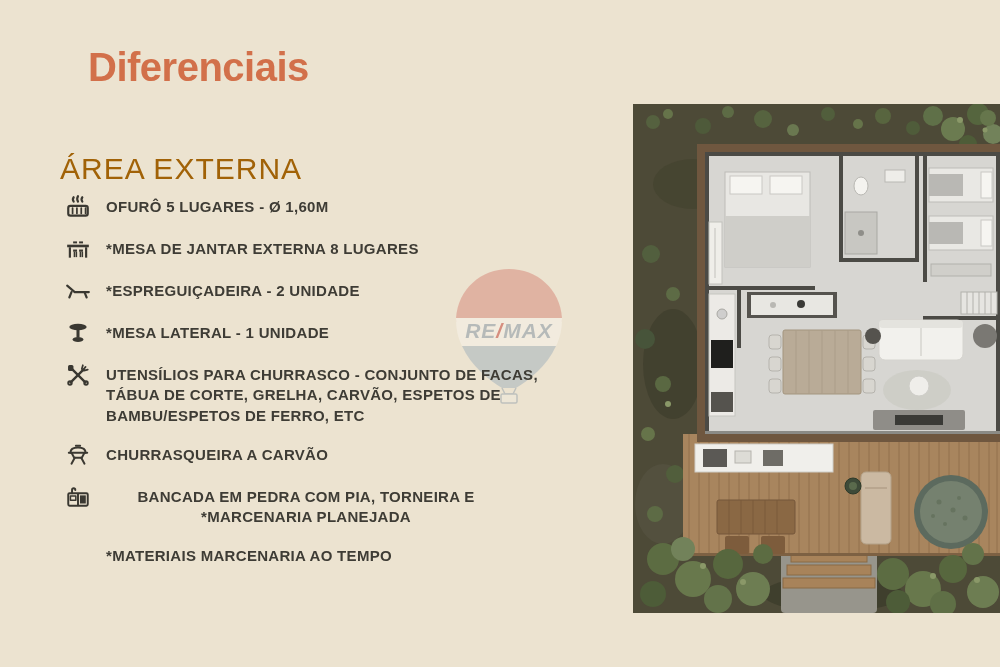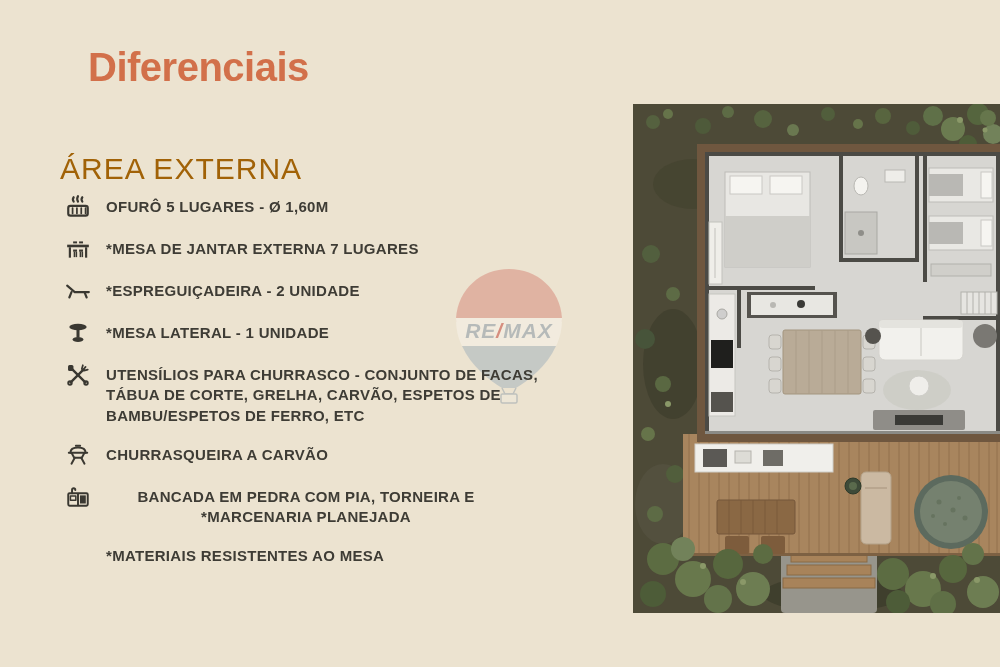--- a/index.html
+++ b/index.html
@@ -70,21 +70,21 @@
           <rect x="7.5" y="5" width="3.6" height="1.8"></rect>
             <rect x="13" y="5" width="3.6" height="1.8"></rect>
           <rect x="7.5" y="12.5" width="3.6" height="2"></rect>
             <rect x="13" y="12.5" width="3.6" height="2"></rect>
           <rect x="8" y="14.5" width="1.4" height="5"></rect>
             <rect x="9.8" y="14.5" width="1.4" height="5"></rect>
           <rect x="13.5" y="14.5" width="1.4" height="5"></rect>
             <rect x="15.3" y="14.5" width="1.4" height="5"></rect>
         </svg>
       </span>
-      <span class="ftext">*MESA DE JANTAR EXTERNA 7 LUGARES</span>
+      <span class="ftext">*MESA DE JANTAR EXTERNA 8 LUGARES</span>
     </div>
 
     <div class="feature">
       <span class="ficon">
         <svg width="26" height="26" viewBox="0 0 24 24" fill="none" stroke="#3a3831" stroke-width="2" stroke-linecap="round" stroke-linejoin="round">
           <path d="M2,7 L9,13 L22,13"></path>
           <path d="M6,13 L4,18"></path>
             <path d="M18,13 L20,18"></path>
         </svg>
       </span>
@@ -138,21 +138,21 @@
           <rect x="13.8" y="10.5" width="5.4" height="7.5" fill="#3a3831" stroke="none"></rect>
           <path d="M6.5,8.5 V5.5 Q6.5,4 8,4 q1.5,0 1.5,1.5" stroke-linecap="round"></path>
           <rect x="5" y="11" width="5" height="4" stroke-width="1.4"></rect>
         </svg>
       </span>
       <span class="ftext">BANCADA EM PEDRA COM PIA, TORNEIRA E *MARCENARIA PLANEJADA</span>
     </div>
 
     <div class="feature">
       <span class="ficon"></span>
-      <span class="ftext">*MATERIAIS RESISTENTES AO MESA</span>
+      <span class="ftext">*MATERIAIS MARCENARIA AO TEMPO</span>
     </div>
 
   </div>
 
   <svg class="floorplan" viewBox="0 0 367 509">
 
     <rect x="0" y="0" width="367" height="509" fill="#4d4a37"></rect>
     <ellipse cx="60" cy="80" rx="40" ry="25" fill="#45442f" opacity="0.8"></ellipse>
     <ellipse cx="180" cy="60" rx="60" ry="20" fill="#3e3e2b" opacity="0.8"></ellipse>
     <ellipse cx="300" cy="90" rx="45" ry="22" fill="#514f3a" opacity="0.8"></ellipse>

